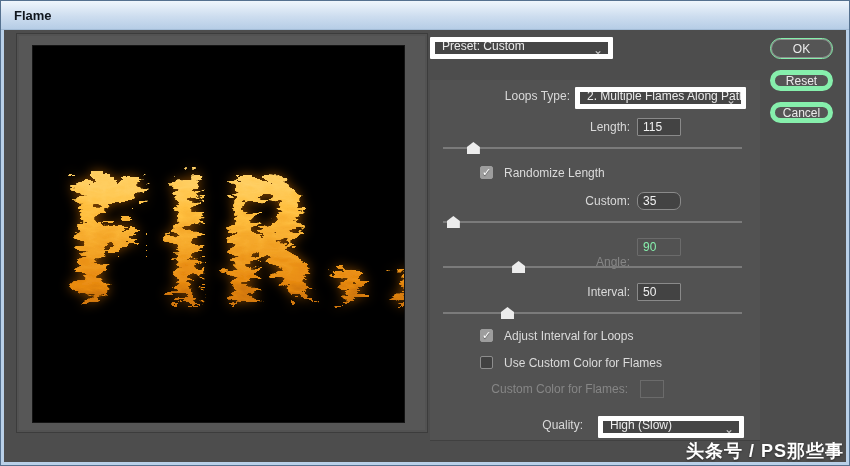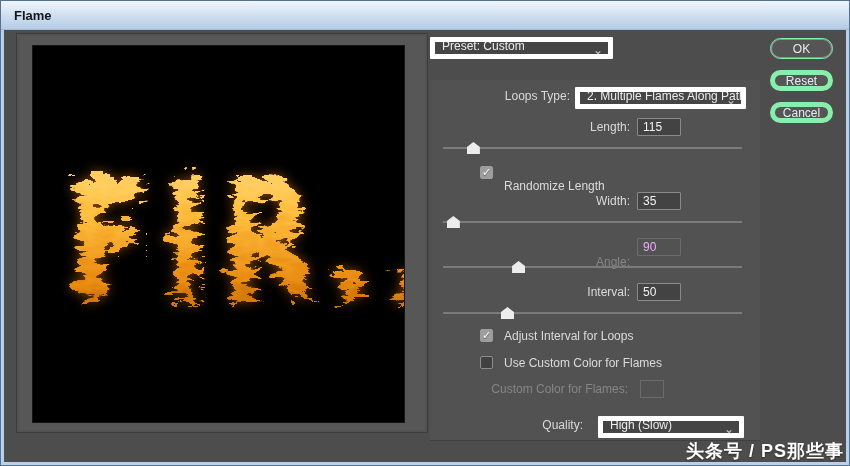--- a/index.html
+++ b/index.html
@@ -65,21 +65,21 @@
 
   .flabel { position: absolute; font-size: 12px; color: #d9d9d9; text-align: right; line-height: 16px; }
   .flabel.dim { color: #868686; }
 
   .tinput {
     position: absolute; width: 44px; height: 18px;
     background: #434343; border: 1px solid #8a8a8a; border-radius: 1px;
     color: #f1f1f1; font-size: 12px; padding: 0 5px;
     font-family: "Liberation Sans", sans-serif;
   }
-  .tinput.dim { background: transparent; border-color: #6b6b6b; color: #f0abfc; }
+  .tinput.dim { background: transparent; border-color: #6b6b6b; color: #86efac; }
 
   .slider { position: absolute; left: 439px; width: 299px; height: 14px; }
   .slider .track { position: absolute; left: 0; right: 0; top: 6px; height: 2px; background: #7b7b7b; }
   .slider .thumb {
     position: absolute; top: 1px; width: 13px; height: 12px;
     background: #ececec;
     clip-path: polygon(50% 0, 100% 42%, 100% 100%, 0 100%, 0 42%);
   }
 
   .checkbox {
@@ -172,24 +172,24 @@
     <div class="flabel" style="left:446px; top:89px; width:180px;">Length:</div>
     <input class="tinput" style="left: 633px; top: 88px;" value="115">
     <div class="slider" style="top:111px;">
       <div class="track"></div>
       <div class="thumb" style="left:calc(10% - 6px);"></div>
     </div>
 
     <div class="checkbox checked" style="left:476px; top:136px;">
       <span class="glyph">✓</span>
     </div>
-    <div class="cblabel" style="left:500px; top:136px;margin-top:13px;">Randomize Length</div>
-
-    <div class="flabel" style="left:446px; top:163px; width:180px;">Width:</div>
-    <input class="tinput" style="left: 633px; top: 162px;" value="35">
+    <div class="cblabel" style="left:500px; top:136px;">Randomize Length</div>
+
+    <div class="flabel" style="left:446px; top:163px; width:180px;">Custom:</div>
+    <input class="tinput" style="left: 633px; top: 162px; border-radius: 7px;" value="35">
     <div class="slider" style="top:185px;">
       <div class="track"></div>
       <div class="thumb" style="left:calc(3.3% - 6px);"></div>
     </div>
 
     <div class="flabel dim" style="left:446px; top:224px; width:180px;">Angle:</div>
     <input class="tinput dim" style="left: 633px; top: 208px;" disabled="" value="90">
     <div class="slider" style="top:230px;">
       <div class="track"></div>
       <div class="thumb" style="left:calc(25.1% - 6px);"></div>

